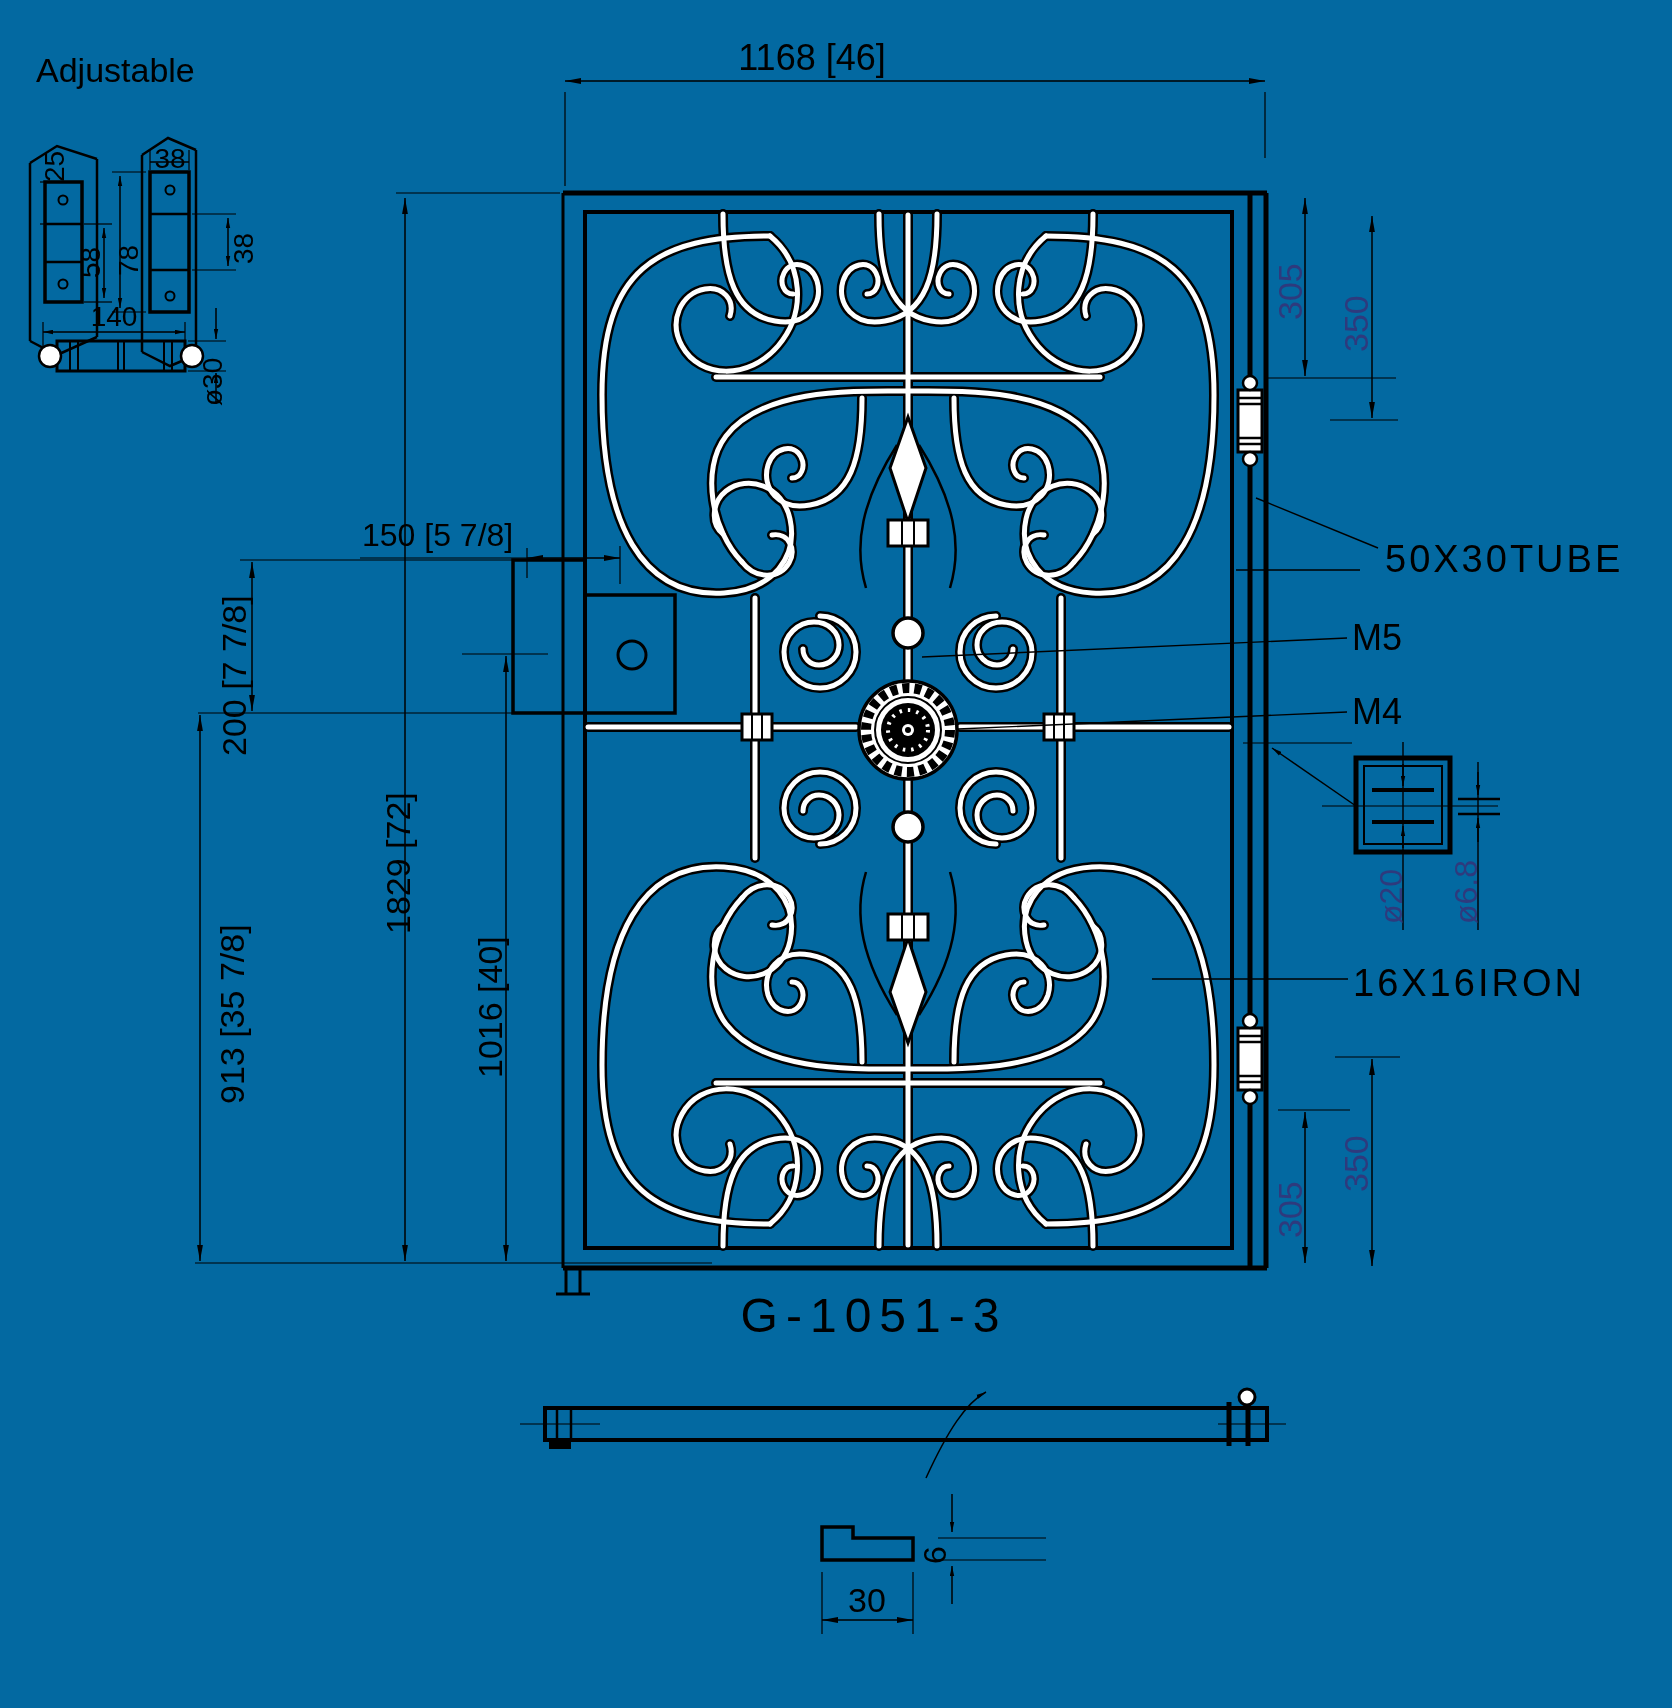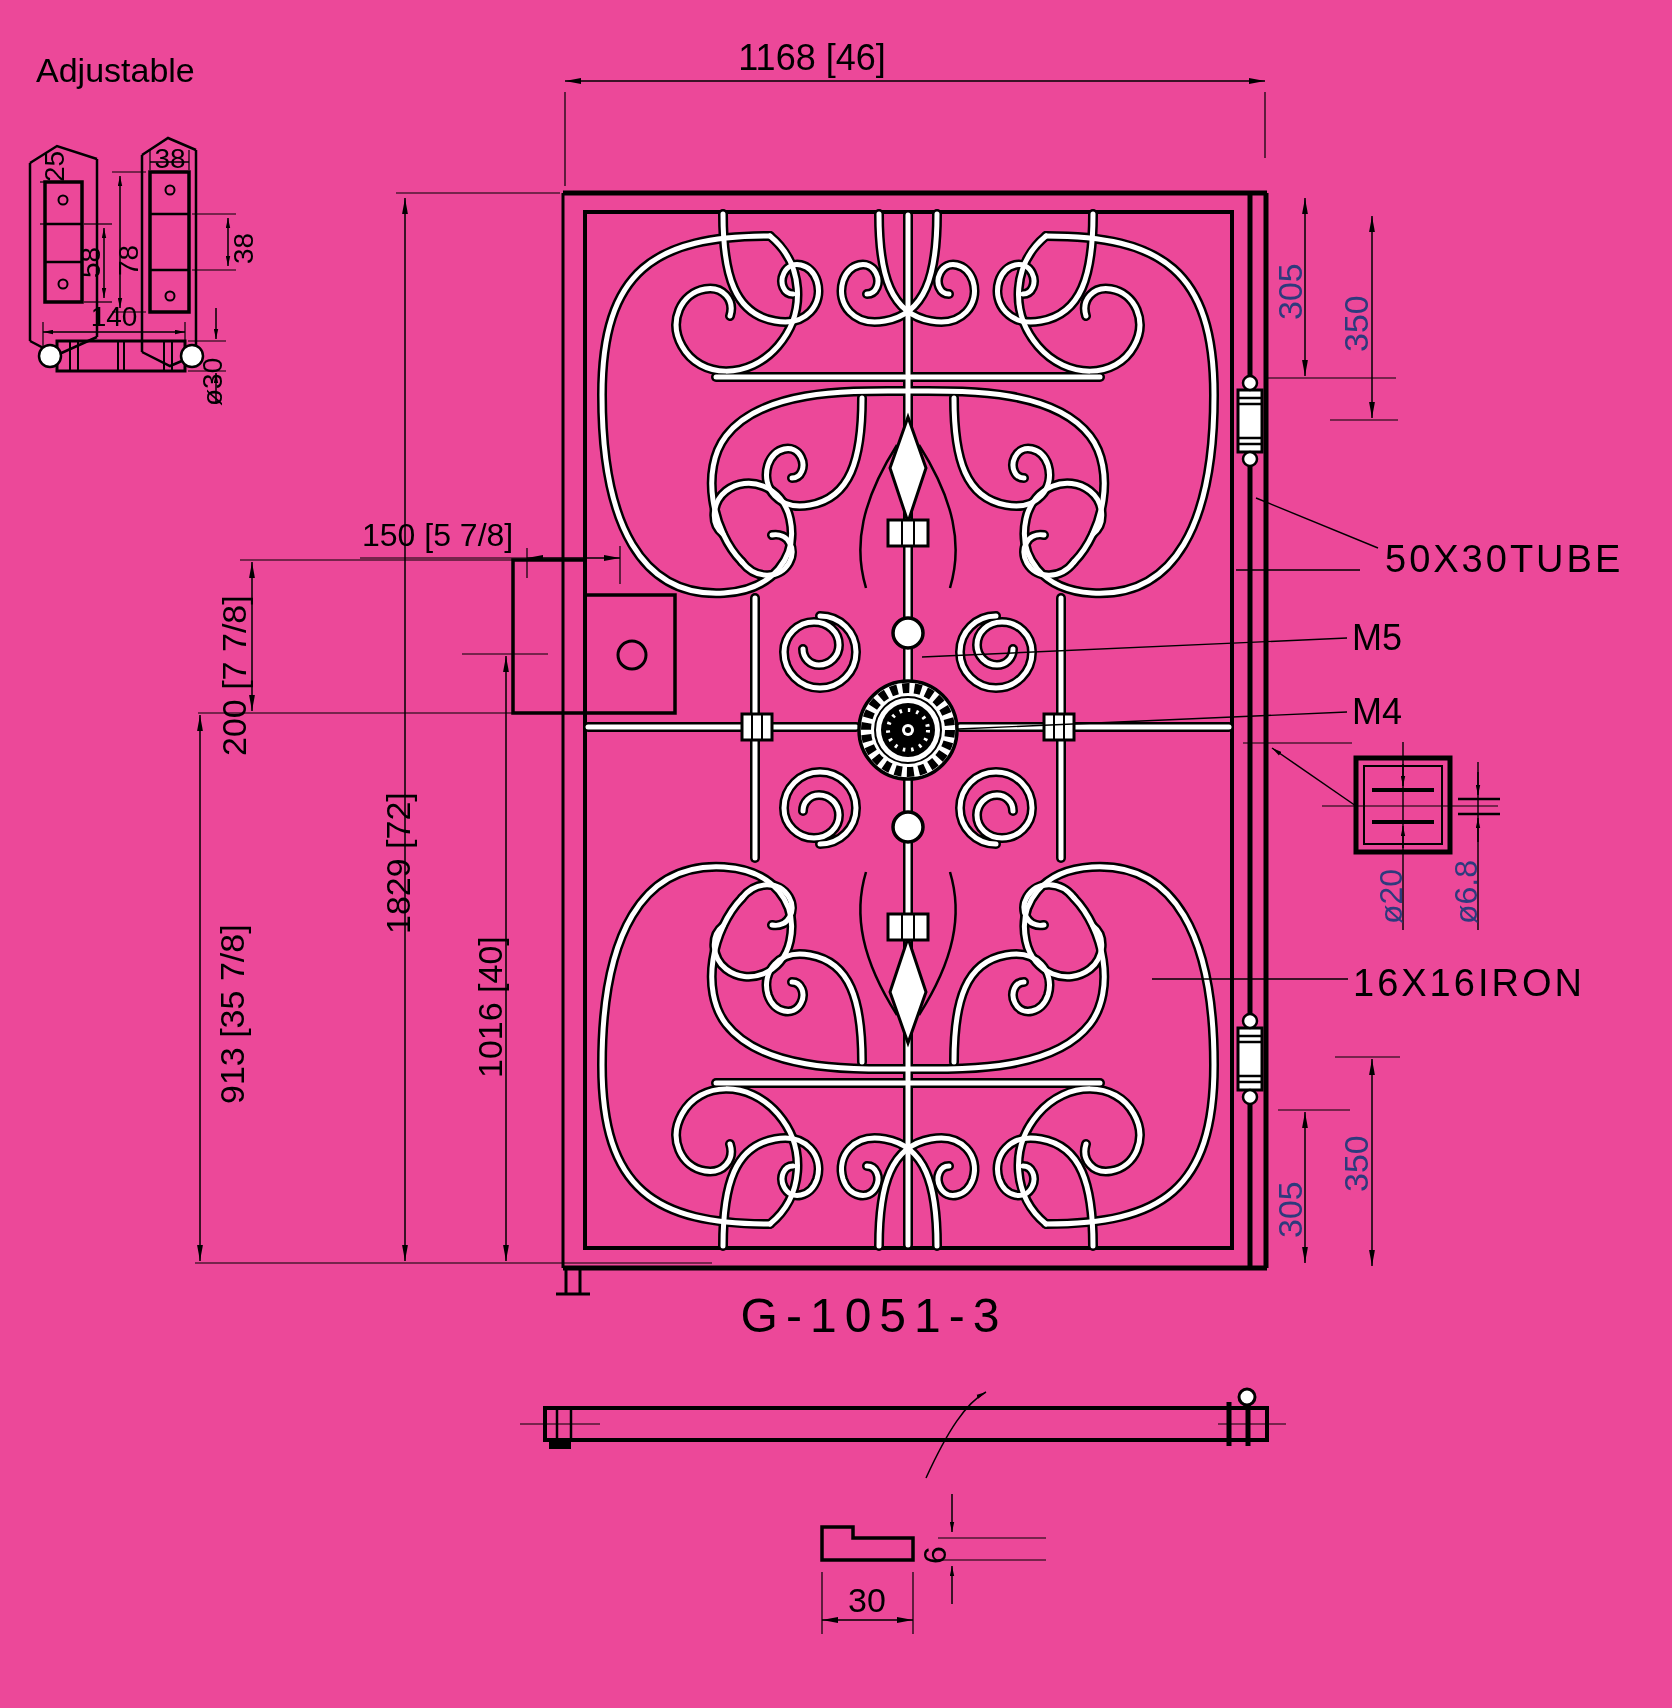--- a/index.html
+++ b/index.html
@@ -1,16 +1,16 @@
 <!DOCTYPE html>
 <html><head>
 <meta charset="utf-8">
 <style>
   html,body{margin:0;padding:0;background:#ffffff;}
-  .stage{width:1672px;height:1708px;position:relative;background:#ec4899;}
+  .stage{width:1672px;height:1708px;position:relative;background:#0369a1;}
   svg{display:block;}
   .t{font-family:"Liberation Sans", sans-serif;fill:#000;}
   .t28{font-size:28px;} .t32{font-size:32px;}
   .t34{font-size:34px;} .t36{font-size:36px;} .t38{font-size:38px;letter-spacing:3px;}
   .t48{font-size:48px;letter-spacing:8px;}
   .nv{fill:#2e3a7d;}
   .ln{stroke:#000;fill:none;}
   .w1{stroke-width:1.2;} .w13{stroke-width:1.4;} .w2{stroke-width:2;}
   .w25{stroke-width:2.5;} .w3{stroke-width:3;} .w35{stroke-width:3.5;}
   .w4{stroke-width:4;} .w5{stroke-width:5;}

